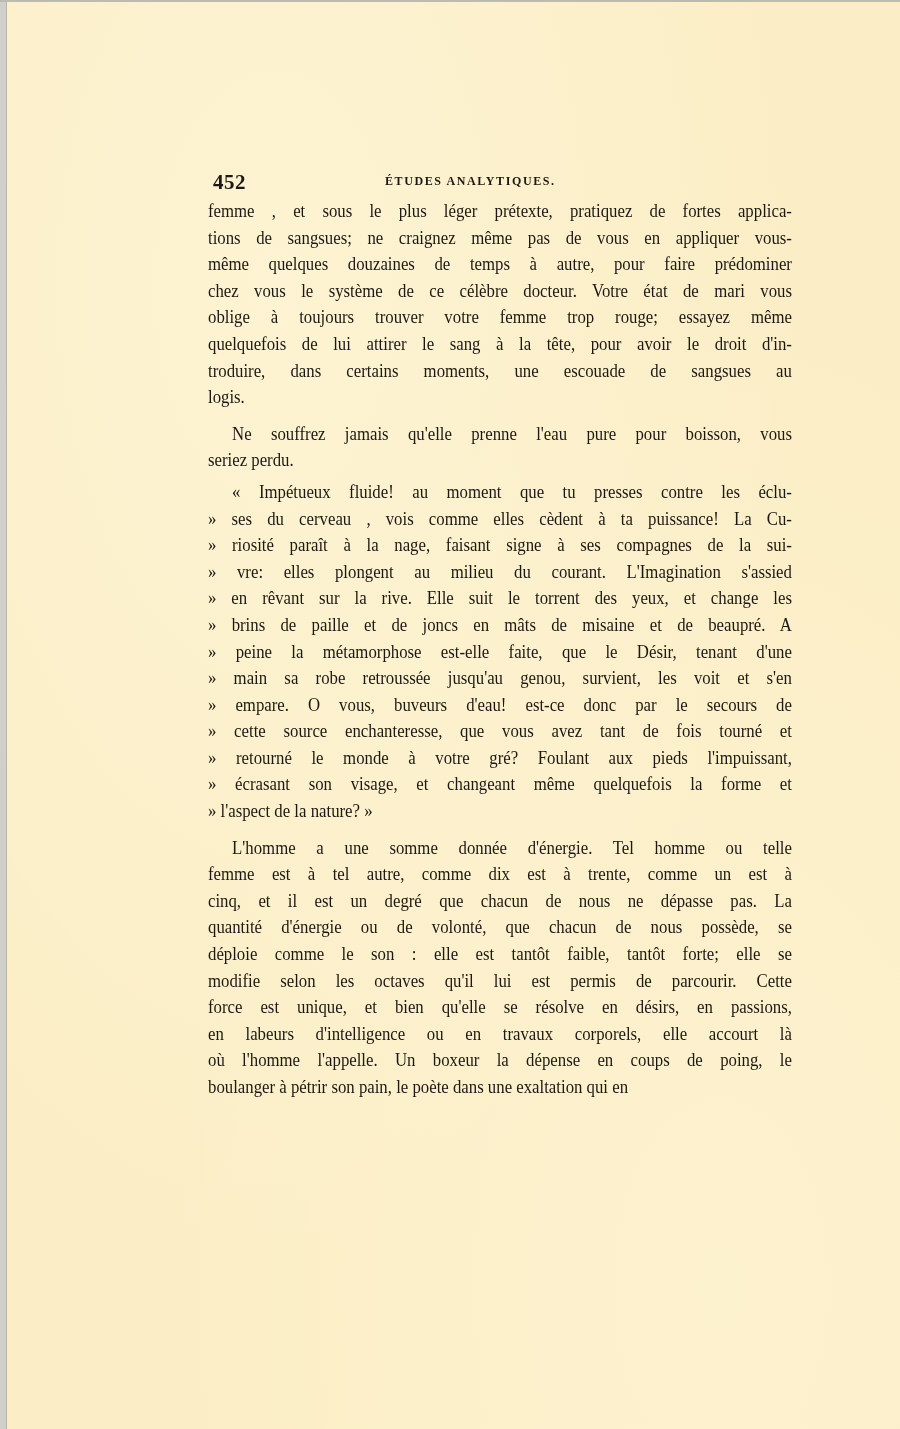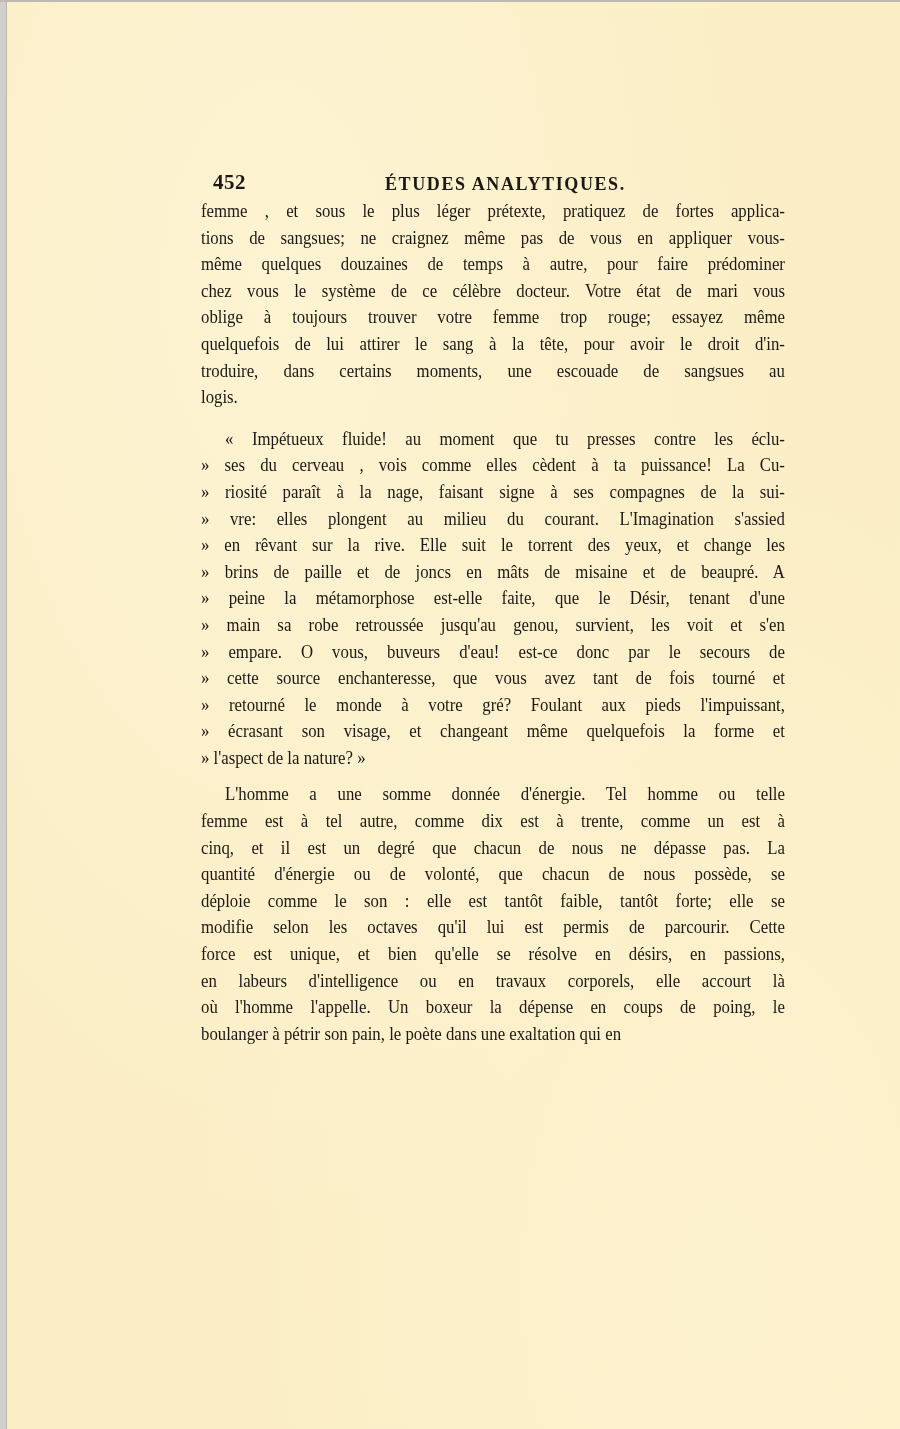--- a/index.html
+++ b/index.html
@@ -56,28 +56,28 @@
     top: 2px;
     font-size: 21px;
     font-weight: bold;
     letter-spacing: 0.5px;
     margin-left: 12px;
   }
   .running-title {
     position: absolute;
     left: 184px;
     top: 6px;
-    font-size: 18px;
+    font-size: 12px;
     font-weight: bold;
     letter-spacing: 1.6px;
   }
   .body-text {
     position: absolute;
     top: 198px;
-    left: 0;
+    left: 7px;
     width: 584px;
   }
   .line {
     display: block;
     position: relative;
     height: 26.6px;
     line-height: 26.6px;
     font-size: 19.5px;
     white-space: nowrap;
     text-align: justify;
@@ -116,20 +116,24 @@
         <span class="line">tions de sangsues; ne craignez même pas de vous en appliquer vous-</span>
         <span class="line">même quelques douzaines de temps à autre, pour faire prédominer</span>
         <span class="line">chez vous le système de ce célèbre docteur. Votre état de mari vous</span>
         <span class="line">oblige à toujours trouver votre femme trop rouge; essayez même</span>
         <span class="line">quelquefois de lui attirer le sang à la tête, pour avoir le droit d'in-</span>
         <span class="line">troduire, dans certains moments, une escouade de sangsues au</span>
         <span class="line last">logis.</span>
       </div>
       <div class="para-gap"></div>
       <div class="para-gap"></div>
+      <div class="paragraph">
+        <span class="line indent">Ne souffrez jamais qu'elle prenne l'eau pure pour boisson, vous</span>
+        <span class="line last">seriez perdu.</span>
+      </div>
       <div class="para-gap"></div>
       <div class="paragraph">
         <span class="line indent">« Impétueux fluide! au moment que tu presses contre les éclu-</span>
         <span class="line quote">» ses du cerveau , vois comme elles cèdent à ta puissance! La Cu-</span>
         <span class="line quote">» riosité paraît à la nage, faisant signe à ses compagnes de la sui-</span>
         <span class="line quote">» vre: elles plongent au milieu du courant. L'Imagination s'assied</span>
         <span class="line quote">» en rêvant sur la rive. Elle suit le torrent des yeux, et change les</span>
         <span class="line quote">» brins de paille et de joncs en mâts de misaine et de beaupré. A</span>
         <span class="line quote">» peine la métamorphose est-elle faite, que le Désir, tenant d'une</span>
         <span class="line quote">» main sa robe retroussée jusqu'au genou, survient, les voit et s'en</span>

